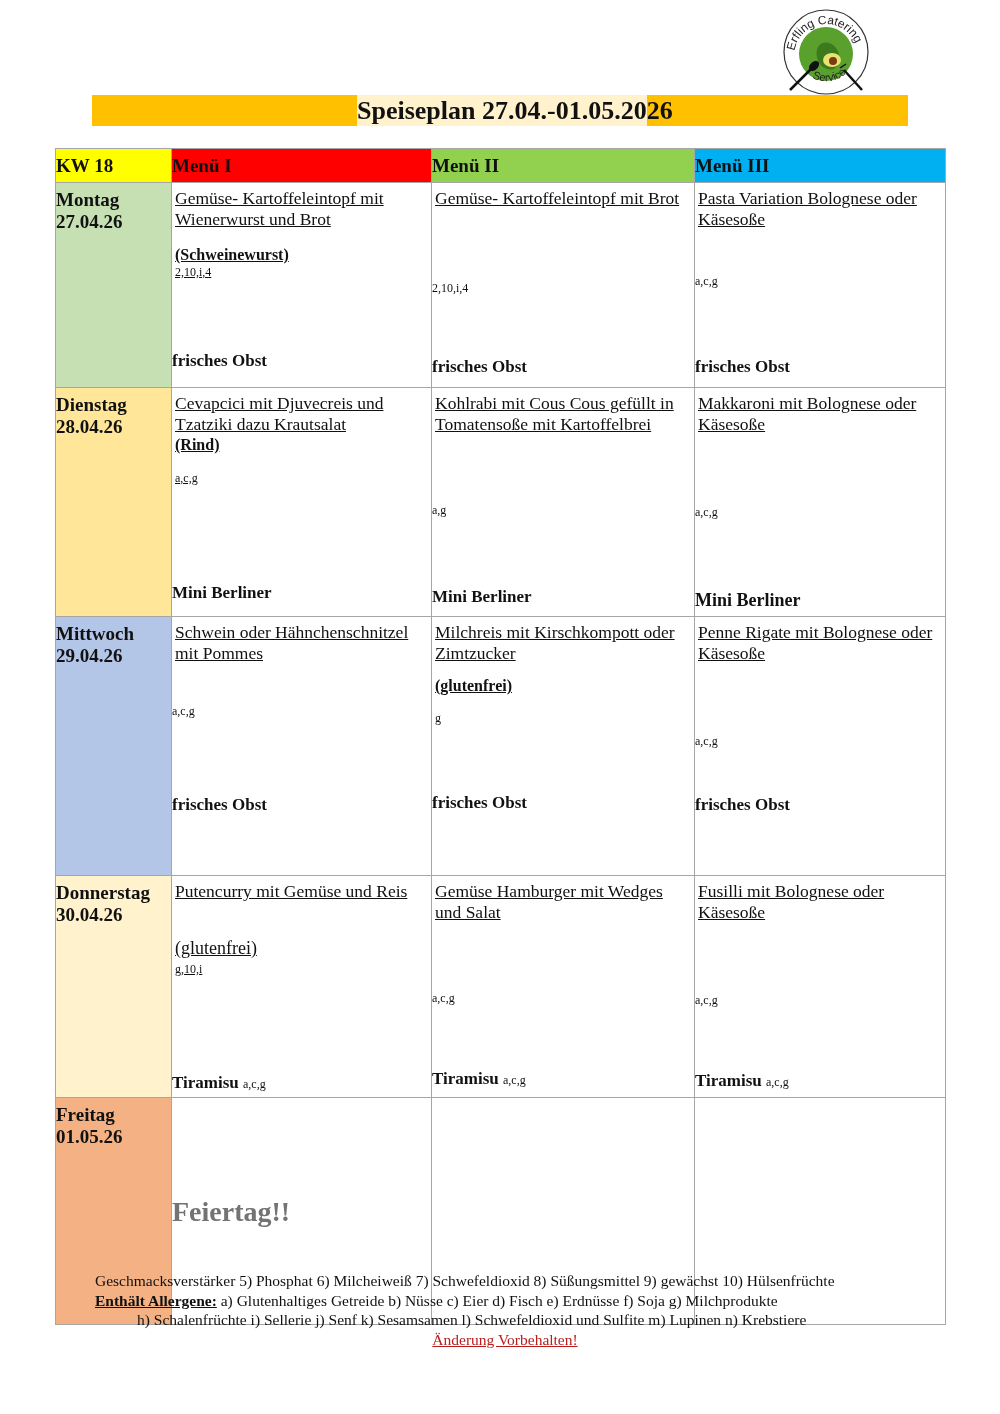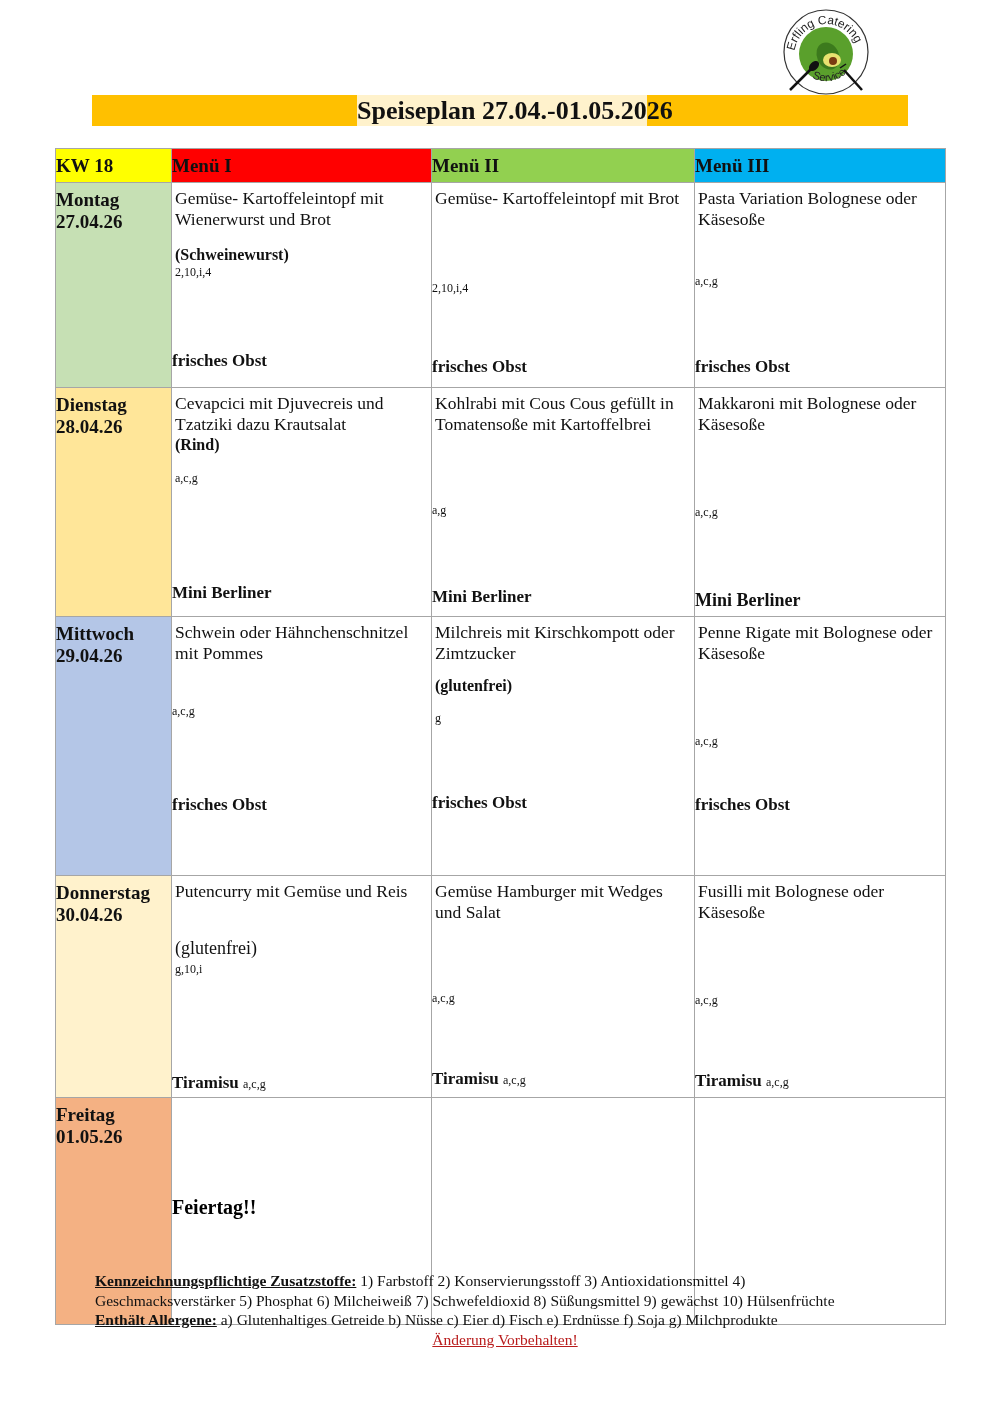--- a/index.html
+++ b/index.html
@@ -14,28 +14,28 @@
 
   .plan { position: absolute; left: 55px; top: 148px; width: 890px; border-collapse: collapse; table-layout: fixed; }
   .plan th, .plan td { border: 1px solid #a6a6a6; text-align: left; vertical-align: top; }
   .plan th { height: 34px; font-size: 19px; font-weight: bold; vertical-align: middle; color: #111; }
   .col-kw { width: 116px; }
   .col-m1 { width: 260px; }
   .col-m2 { width: 263px; }
   .col-m3 { width: 251px; }
 
   .day-cell { font-weight: bold; font-size: 19px; line-height: 22px; padding-top: 6px; }
-  .meal { position: relative; padding: 5px 3px 0 3px; }
+  .meal { position: relative; padding: 5px 3px 0 3px; text-decoration: underline; }
   .dish { font-size: 17.5px; line-height: 21px; }
   .note { font-size: 16px; font-weight: bold; line-height: 20px; }
   .note.normal { font-weight: normal; font-size: 18px; }
   .allergens { font-size: 12px; line-height: 14px; }
   .dessert { position: absolute; left: 0; right: 0; font-weight: bold; font-size: 17px; line-height: 20px; }
   .dessert .small { font-weight: normal; font-size: 12px; }
-  .feiertag { color: #000000; font-weight: bold; font-size: 20px; position: absolute; left: 0; right: 0; }
+  .feiertag { color: #737373; font-weight: bold; font-size: 28px; position: absolute; left: 0; right: 0; }
 
   .legend { position: absolute; left: 95px; top: 1271px; width: 820px; font-size: 15.5px; line-height: 19.5px; color: #111; }
   .legend .hd { font-weight: bold; text-decoration: underline; }
   .legend .indent { padding-left: 42px; }
   .legend .warn { text-align: center; color: #b91c1c; font-weight: normal; text-decoration: underline; }
 </style>
 </head>
 <body>
 
 <div class="logo">
@@ -178,21 +178,19 @@
       <td class="meal">
         <div class="feiertag" style="top:98px">Feiertag!!</div>
       </td>
       <td class="meal"></td>
       <td class="meal"></td>
     </tr>
   </tbody>
 </table>
 
 <div class="legend">
-  <div>
-    <span class="hd">Kennzeichnungspflichtige Zusatzstoffe:</span><span> 1) Farbstoff 2) Konservierungsstoff 3) Antioxidationsmittel 4)</span>
-  </div>
   <div>Geschmacksverstärker 5) Phosphat 6) Milcheiweiß 7) Schwefeldioxid 8) Süßungsmittel 9) gewächst 10) Hülsenfrüchte</div>
   <div>
     <span class="hd">Enthält Allergene:</span><span> a) Glutenhaltiges Getreide b) Nüsse c) Eier d) Fisch e) Erdnüsse f) Soja g) Milchprodukte</span>
   </div>
+  <div class="indent">h) Schalenfrüchte i) Sellerie j) Senf k) Sesamsamen l) Schwefeldioxid und Sulfite m) Lupinen n) Krebstiere</div>
   <div class="warn">Änderung Vorbehalten!</div>
 </div>
 
 </body></html>

